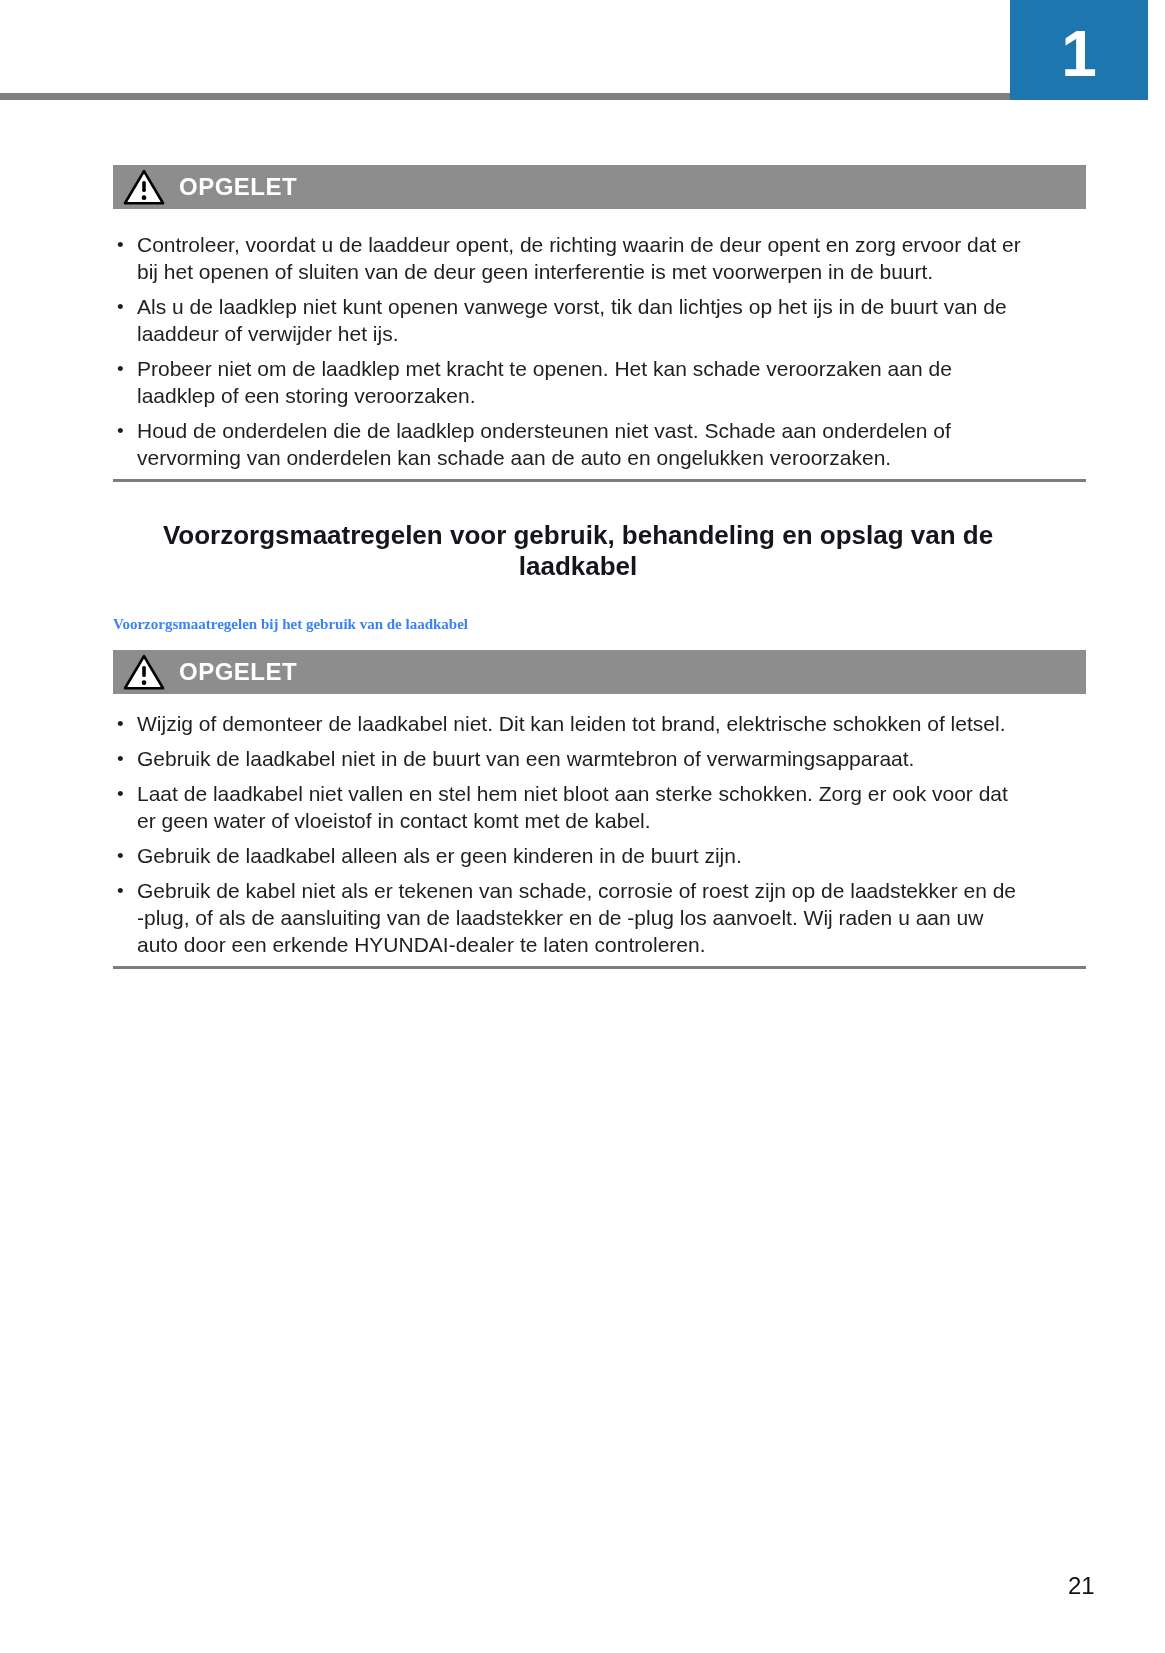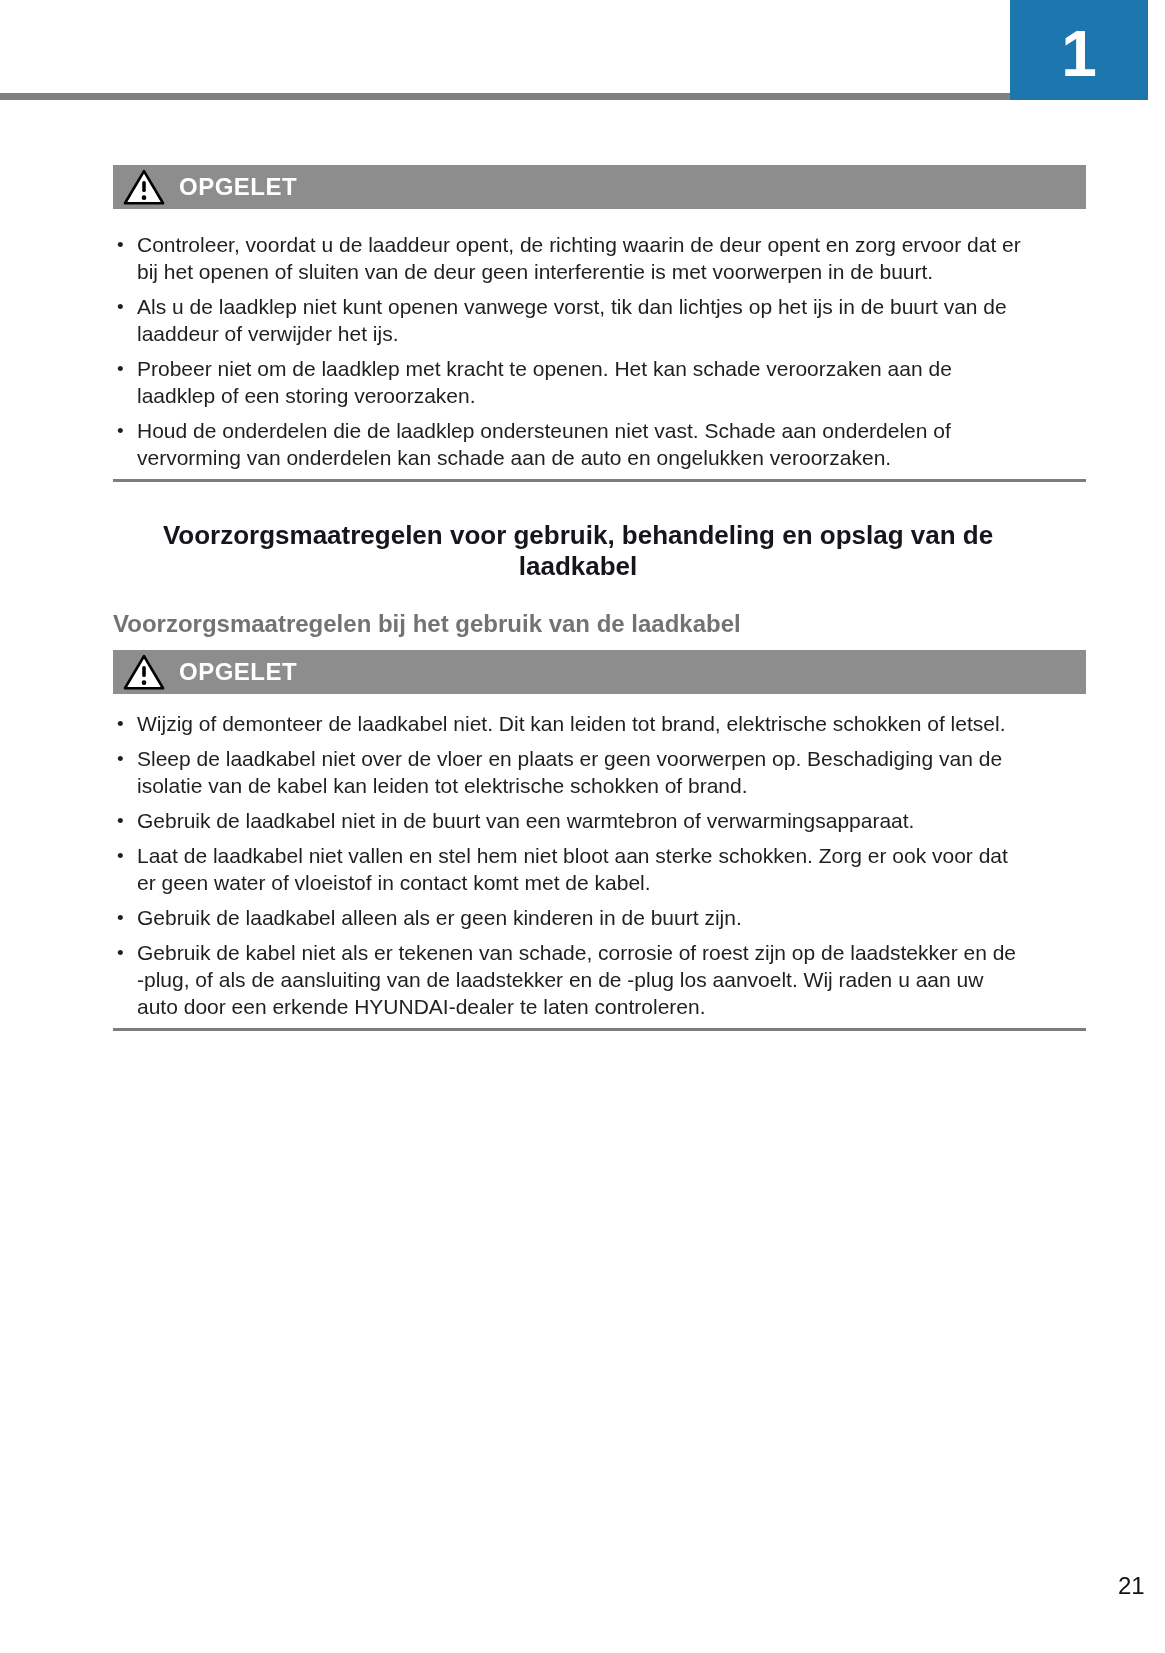--- a/index.html
+++ b/index.html
@@ -99,32 +99,32 @@
     margin: 38px 0 0 0;
     font-size: 26px;
     font-weight: bold;
     line-height: 31px;
     color: #15151c;
     max-width: 930px;
     text-align: center;
   }
   .sub-heading {
     margin: 28px 0 0 0;
-    font-family: Liberation Sans, sans-serif;
-    font-size: 24px;
+    font-family: Liberation Serif, serif;
+    font-size: 15px;
     font-weight: bold;
     line-height: 28px;
-    color: #737373;
+    color: #3b82f6;
   }
 
   
   .page-number {
     position: absolute;
     top: 1572px;
-    left: 1118px;
+    left: 1068px;
     font-size: 24px;
     color: #111111;
   }
 </style>
 </head>
 <body>
 
 <div class="page">
 
   <div class="header">
@@ -162,21 +162,20 @@
       <svg class="warn-icon" viewBox="0 0 64 56" xmlns="http://www.w3.org/2000/svg">
         <path d="M32 3 L61 52 L3 52 Z" fill="#ffffff" stroke="#000000" stroke-width="4" stroke-linejoin="round"></path>
         <rect x="29.3" y="18" width="5.4" height="17" rx="2.5" fill="#000000"></rect>
         <circle cx="32" cy="43.5" r="3.6" fill="#000000"></circle>
       </svg>
       <span class="caution-title">OPGELET</span>
     </div>
 
     <ul class="caution-list second">
       <li>Wijzig of demonteer de laadkabel niet. Dit kan leiden tot brand, elektrische schokken of letsel.</li>
-      <li>Sleep de laadkabel niet over de vloer en plaats er geen voorwerpen op. Beschadiging van de isolatie van de kabel kan leiden tot elektrische schokken of brand.</li>
       <li>Gebruik de laadkabel niet in de buurt van een warmtebron of verwarmingsapparaat.</li>
       <li>Laat de laadkabel niet vallen en stel hem niet bloot aan sterke schokken. Zorg er ook voor dat er geen water of vloeistof in contact komt met de kabel.</li>
       <li>Gebruik de laadkabel alleen als er geen kinderen in de buurt zijn.</li>
       <li>Gebruik de kabel niet als er tekenen van schade, corrosie of roest zijn op de laadstekker en de -plug, of als de aansluiting van de laadstekker en de -plug los aanvoelt. Wij raden u aan uw auto door een erkende HYUNDAI-dealer te laten controleren.</li>
     </ul>
 
     <hr class="divider">
 
   </div>
 

